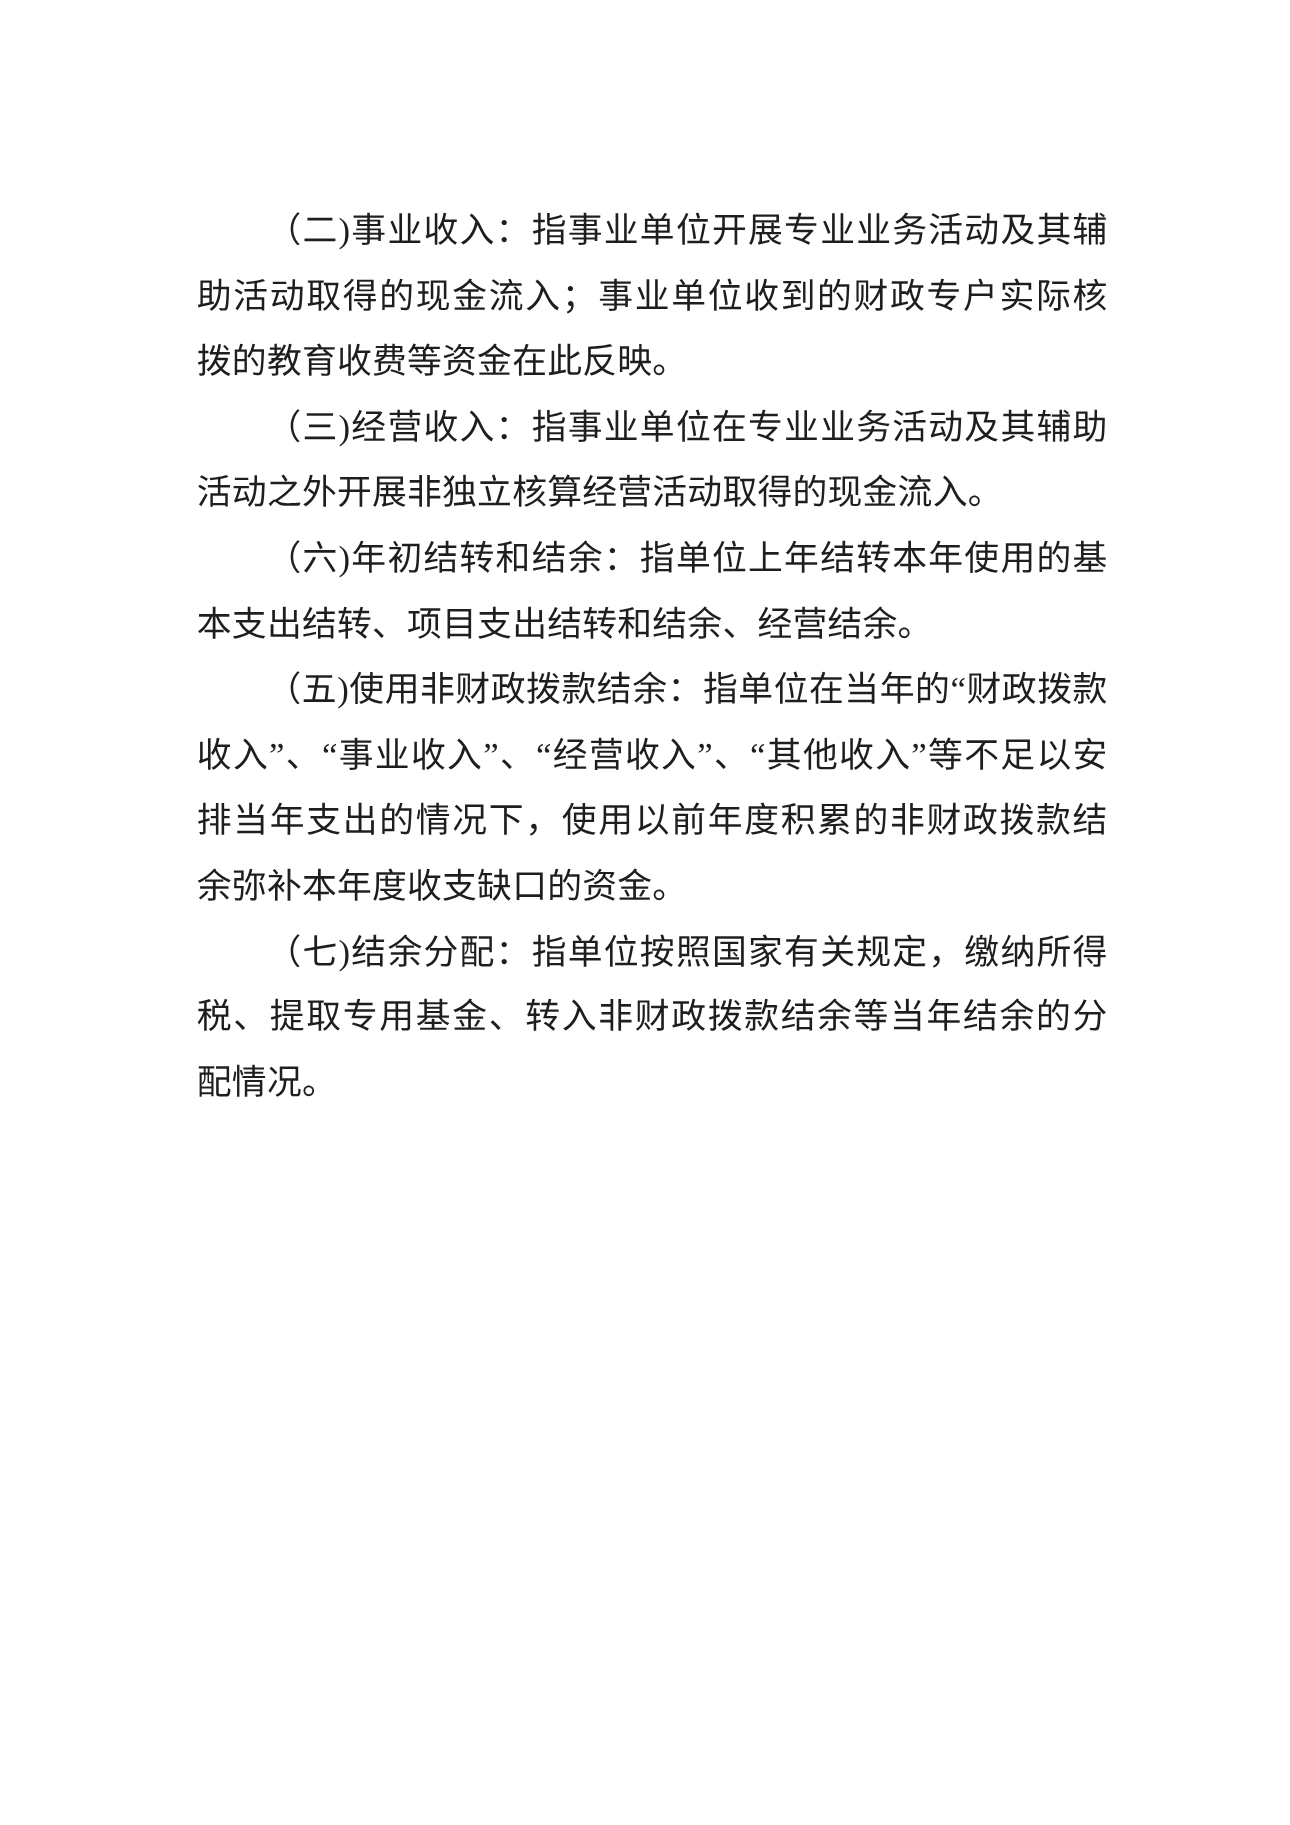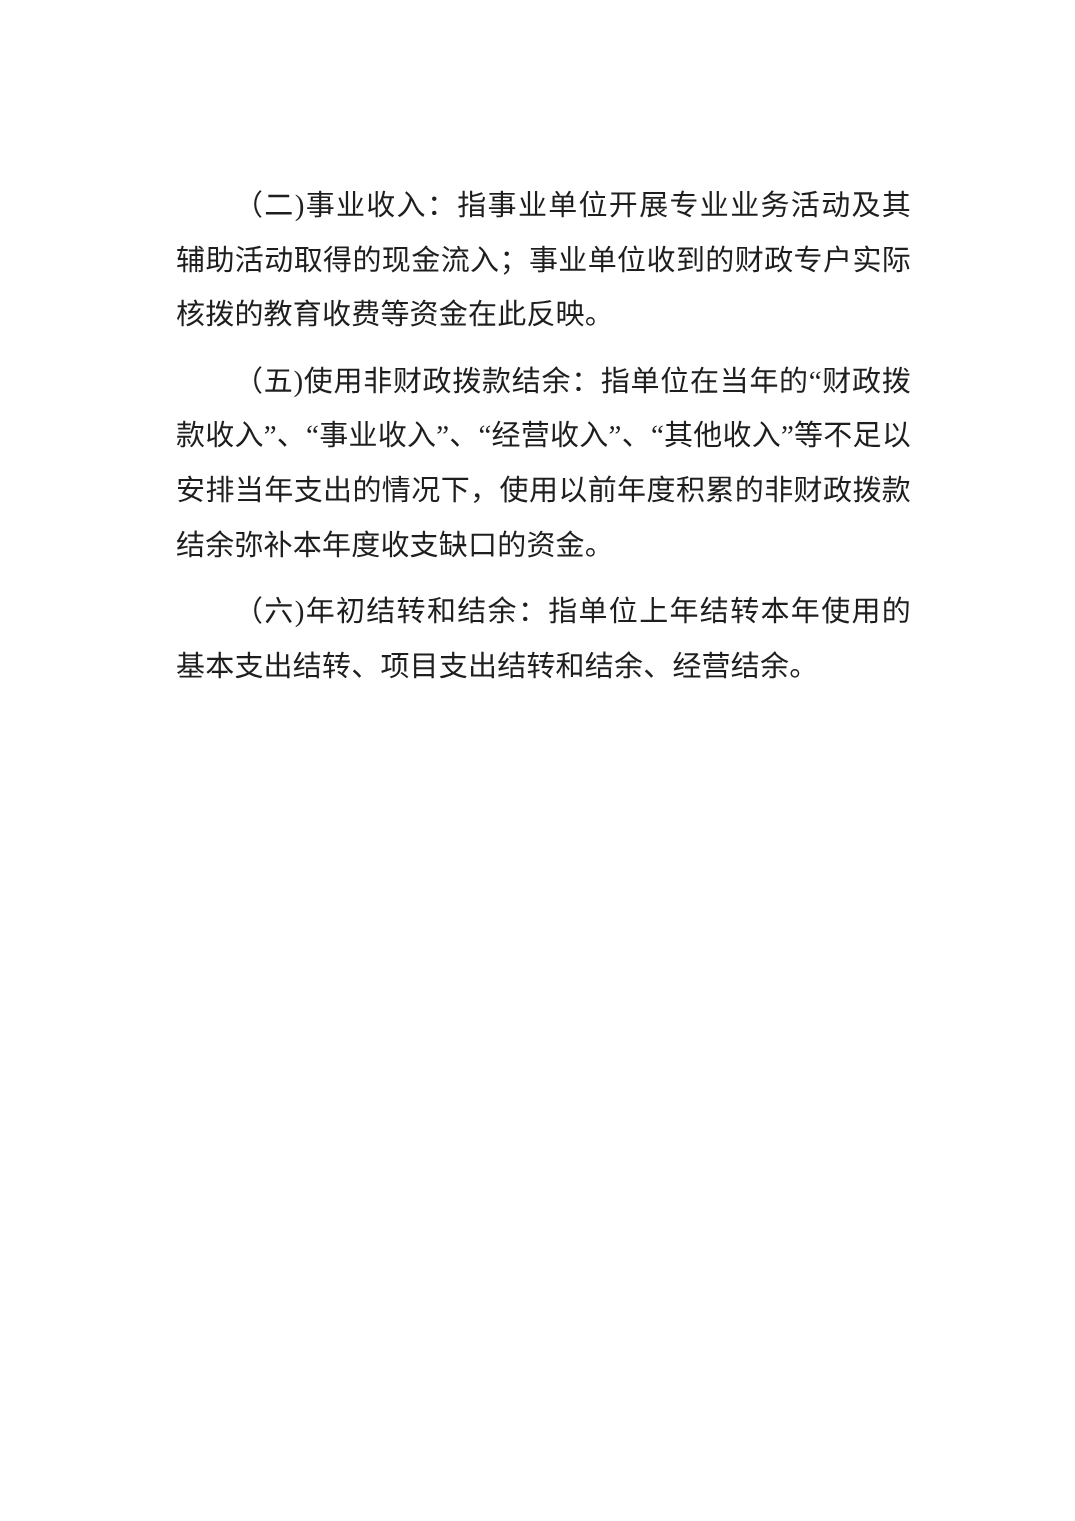--- a/index.html
+++ b/index.html
@@ -28,28 +28,30 @@
     top: 166px;
     width: 759px;
     color: #1e1e1e;
     font-size: 29px;
     line-height: 54.6px;
     text-align: justify;
     text-justify: inter-character;
     letter-spacing: 0.2px;
   }
   .text-block p {
-    margin: 12px;
+    margin: 0;
     padding: 0;
     text-indent: 2em;
     word-break: break-all;
   }
 </style>
 </head>
 <body>
 
 <div class="page">
   <div class="text-block">
     <p>（二)事业收入：指事业单位开展专业业务活动及其辅助活动取得的现金流入；事业单位收到的财政专户实际核拨的教育收费等资金在此反映。</p>
+    <p>（三)经营收入：指事业单位在专业业务活动及其辅助活动之外开展非独立核算经营活动取得的现金流入。</p>
+    <p>（六)年初结转和结余：指单位上年结转本年使用的基本支出结转、项目支出结转和结余、经营结余。</p>
     <p>（五)使用非财政拨款结余：指单位在当年的“财政拨款收入”、“事业收入”、“经营收入”、“其他收入”等不足以安排当年支出的情况下，使用以前年度积累的非财政拨款结余弥补本年度收支缺口的资金。</p>
-    <p>（六)年初结转和结余：指单位上年结转本年使用的基本支出结转、项目支出结转和结余、经营结余。</p>
+    <p>（七)结余分配：指单位按照国家有关规定，缴纳所得税、提取专用基金、转入非财政拨款结余等当年结余的分配情况。</p>
   </div>
 </div>
 
 </body></html>

